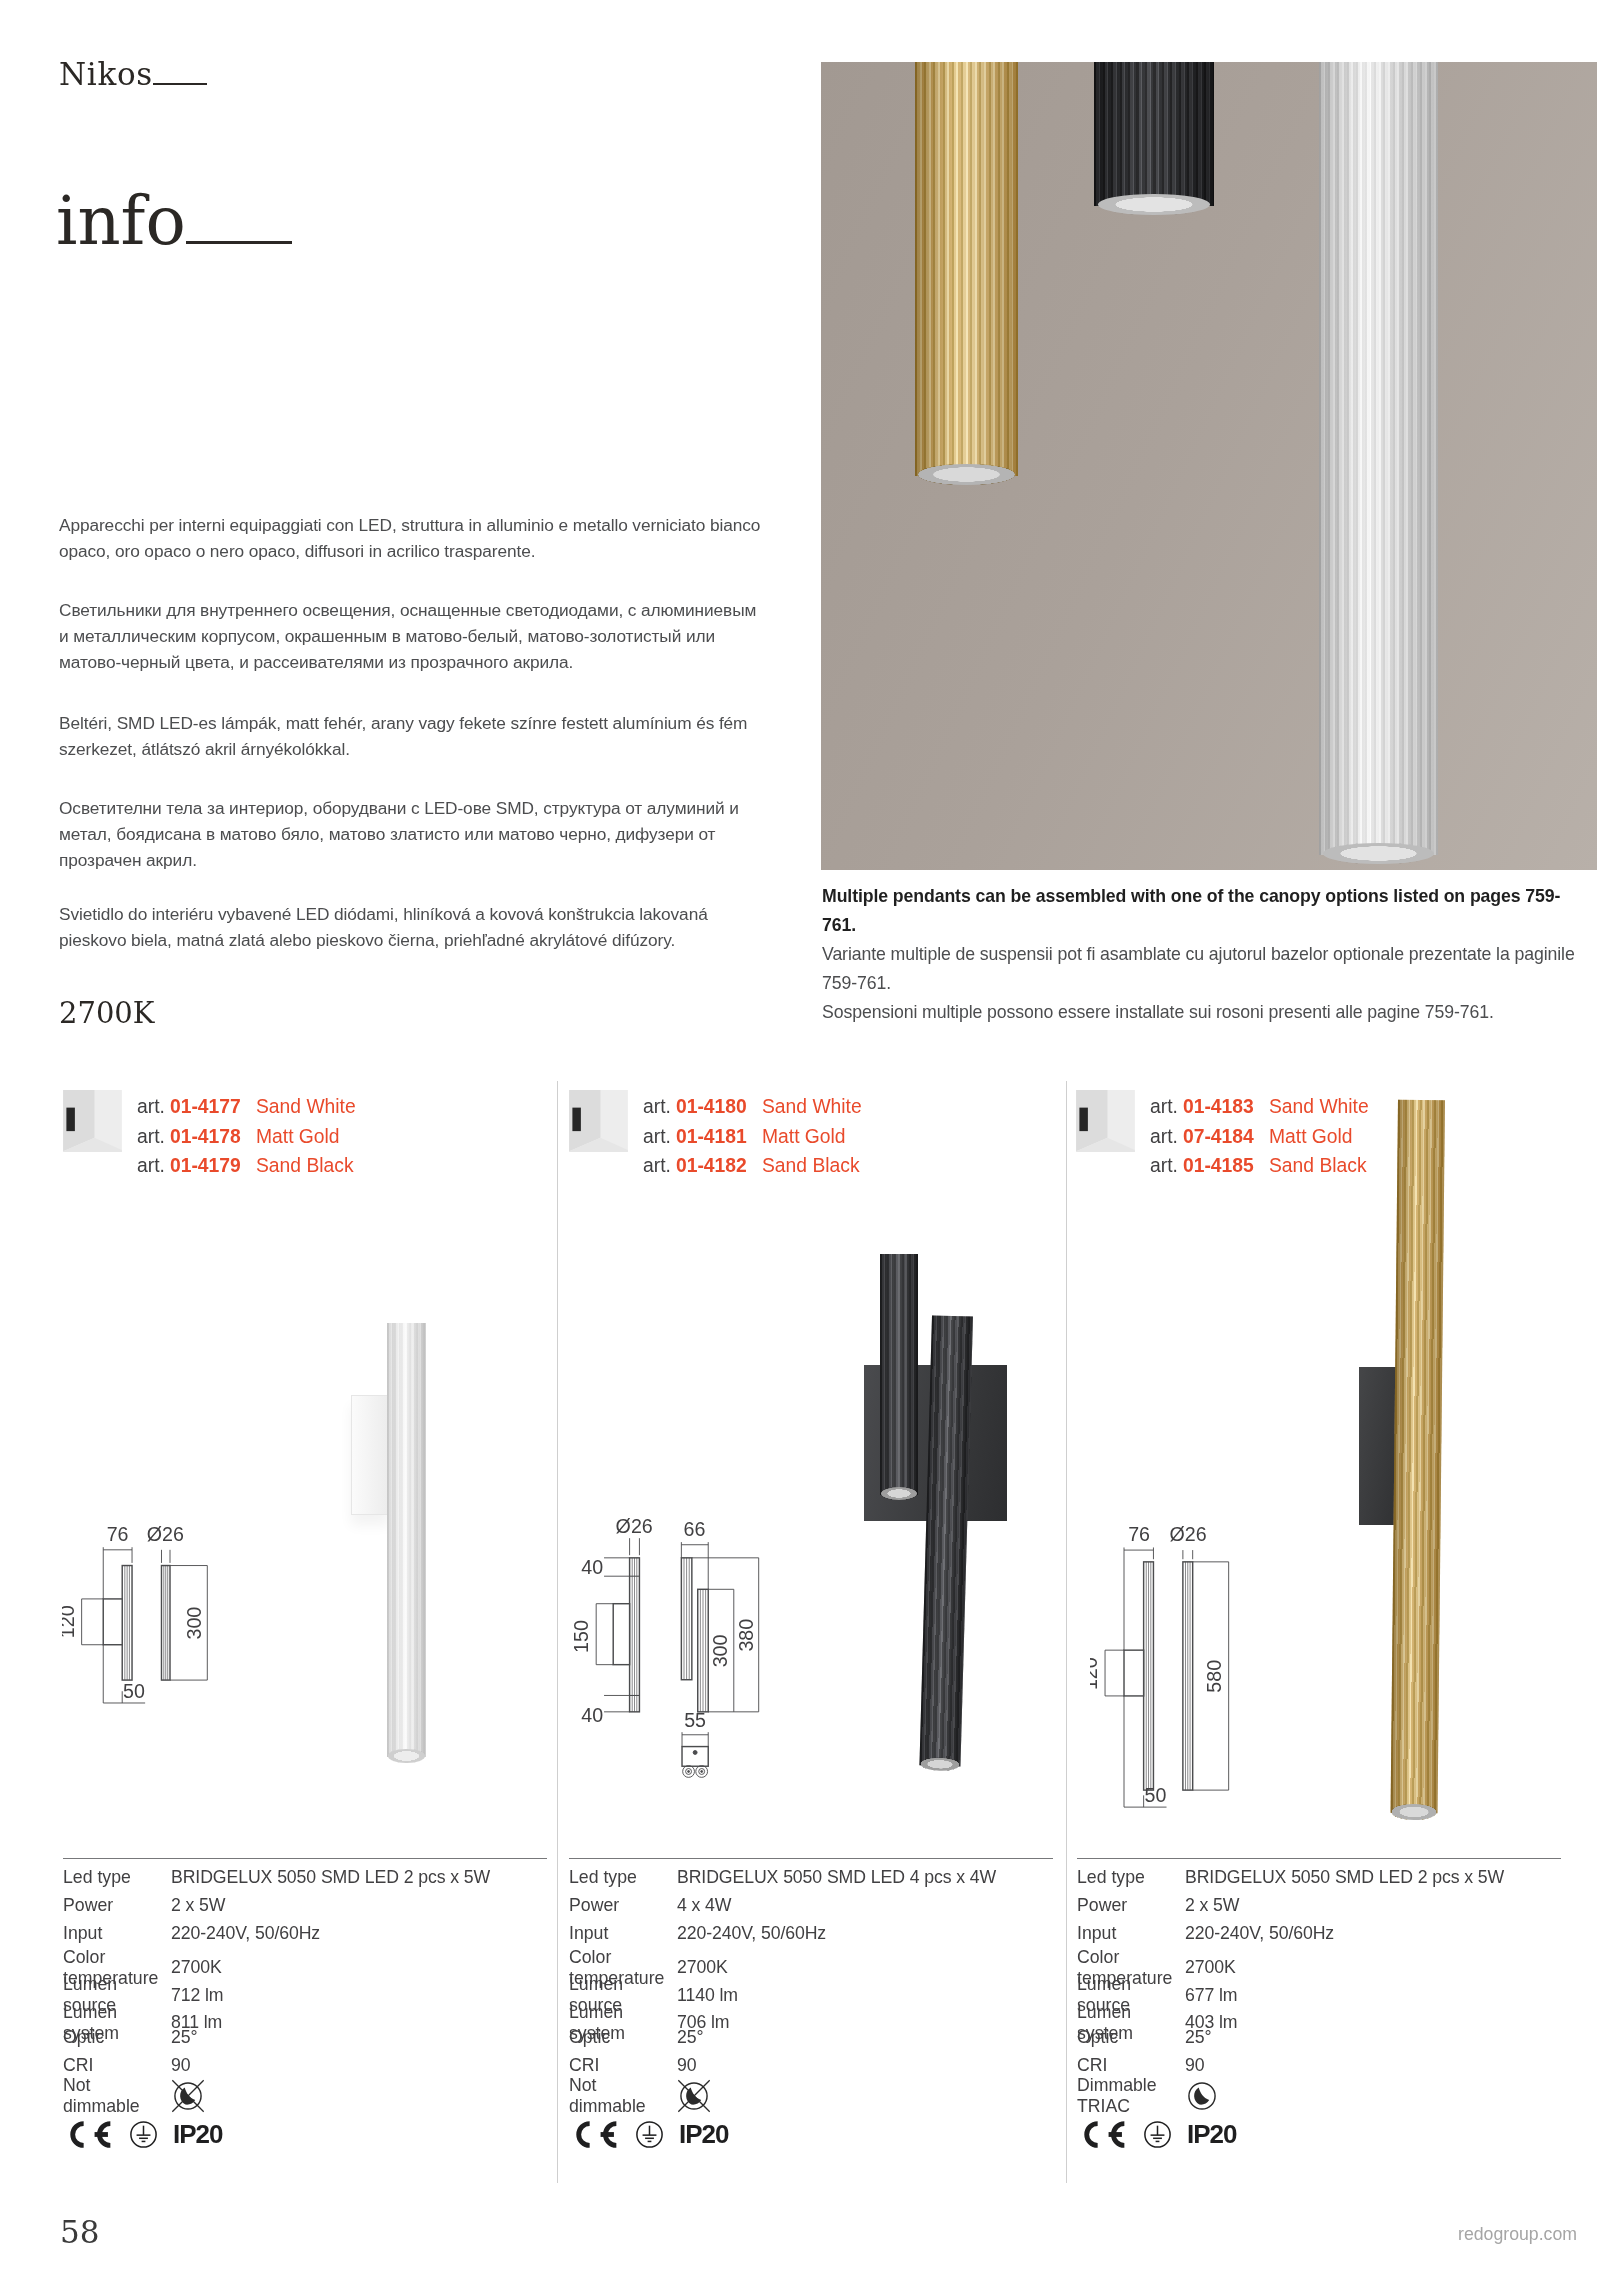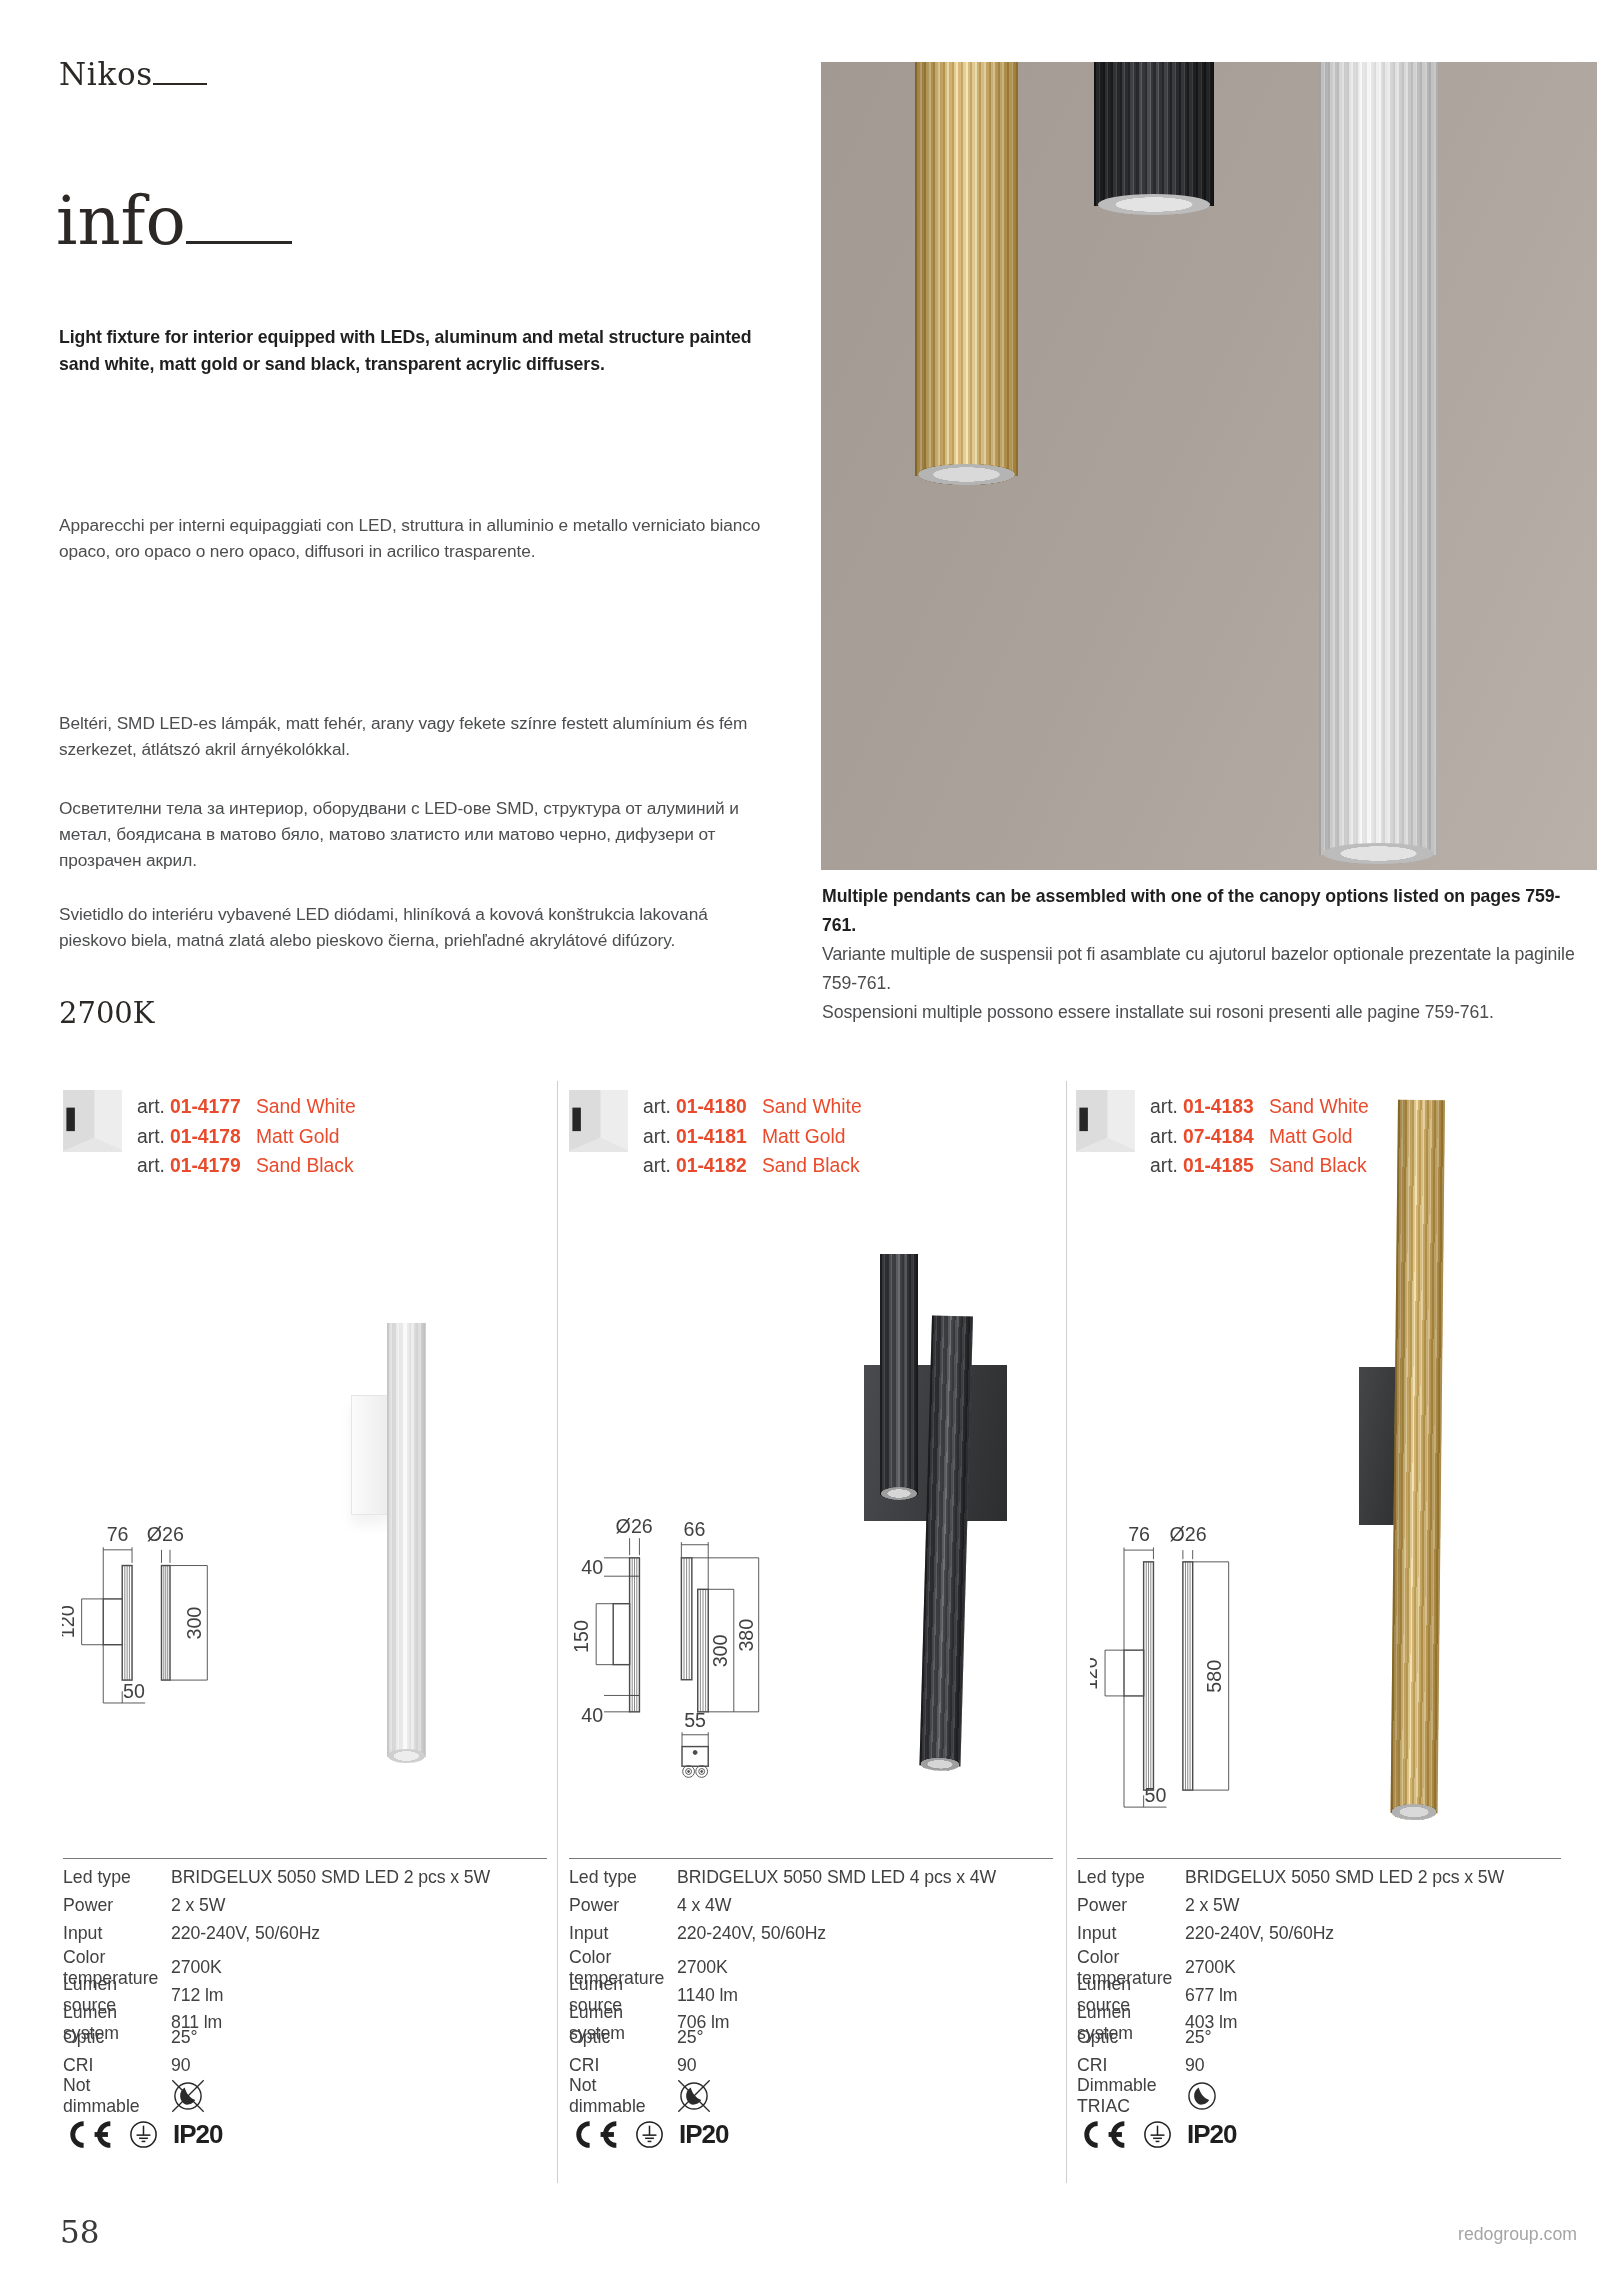--- a/index.html
+++ b/index.html
@@ -111,22 +111,22 @@
   .website{position:absolute;right:46px;top:2224px;font-size:17.7px;color:#a5a5a5;}
 </style>
 </head>
 <body>
 
 <div class="page">
 
   <div class="brand serif"><span>Nikos</span><span class="uline"></span></div>
   <div class="title serif"><span>info</span><span class="uline"></span></div>
 
-  <p class="desc en d-en">Light fixture for interior equipped with LEDs, aluminum and metal structure painted sand white, matt gold or sand black, transparent acrylic diffusers.</p>
   <p class="desc d-it">Apparecchi per interni equipaggiati con LED, struttura in alluminio e metallo verniciato bianco opaco, oro opaco o nero opaco, diffusori in acrilico trasparente.</p>
+  <p class="desc d-ru">Светильники для внутреннего освещения, оснащенные светодиодами, с алюминиевым и металлическим корпусом, окрашенным в матово-белый, матово-золотистый или матово-черный цвета, и рассеивателями из прозрачного акрила.</p>
   <p class="desc d-hu">Beltéri, SMD LED-es lámpák, matt fehér, arany vagy fekete színre festett alumínium és fém szerkezet, átlátszó akril árnyékolókkal.</p>
   <p class="desc d-bg">Осветителни тела за интериор, оборудвани с LED-ове SMD, структура от алуминий и метал, боядисана в матово бяло, матово златисто или матово черно, дифузери от прозрачен акрил.</p>
   <p class="desc d-sk">Svietidlo do interiéru vybavené LED diódami, hliníková a kovová konštrukcia lakovaná pieskovo biela, matná zlatá alebo pieskovo čierna, priehľadné akrylátové difúzory.</p>
 
   <div class="ctemp serif">2700K</div>
 
   <div class="photo">
     <div class="tube tube-gold">
         <div class="lens"></div>
       </div>

